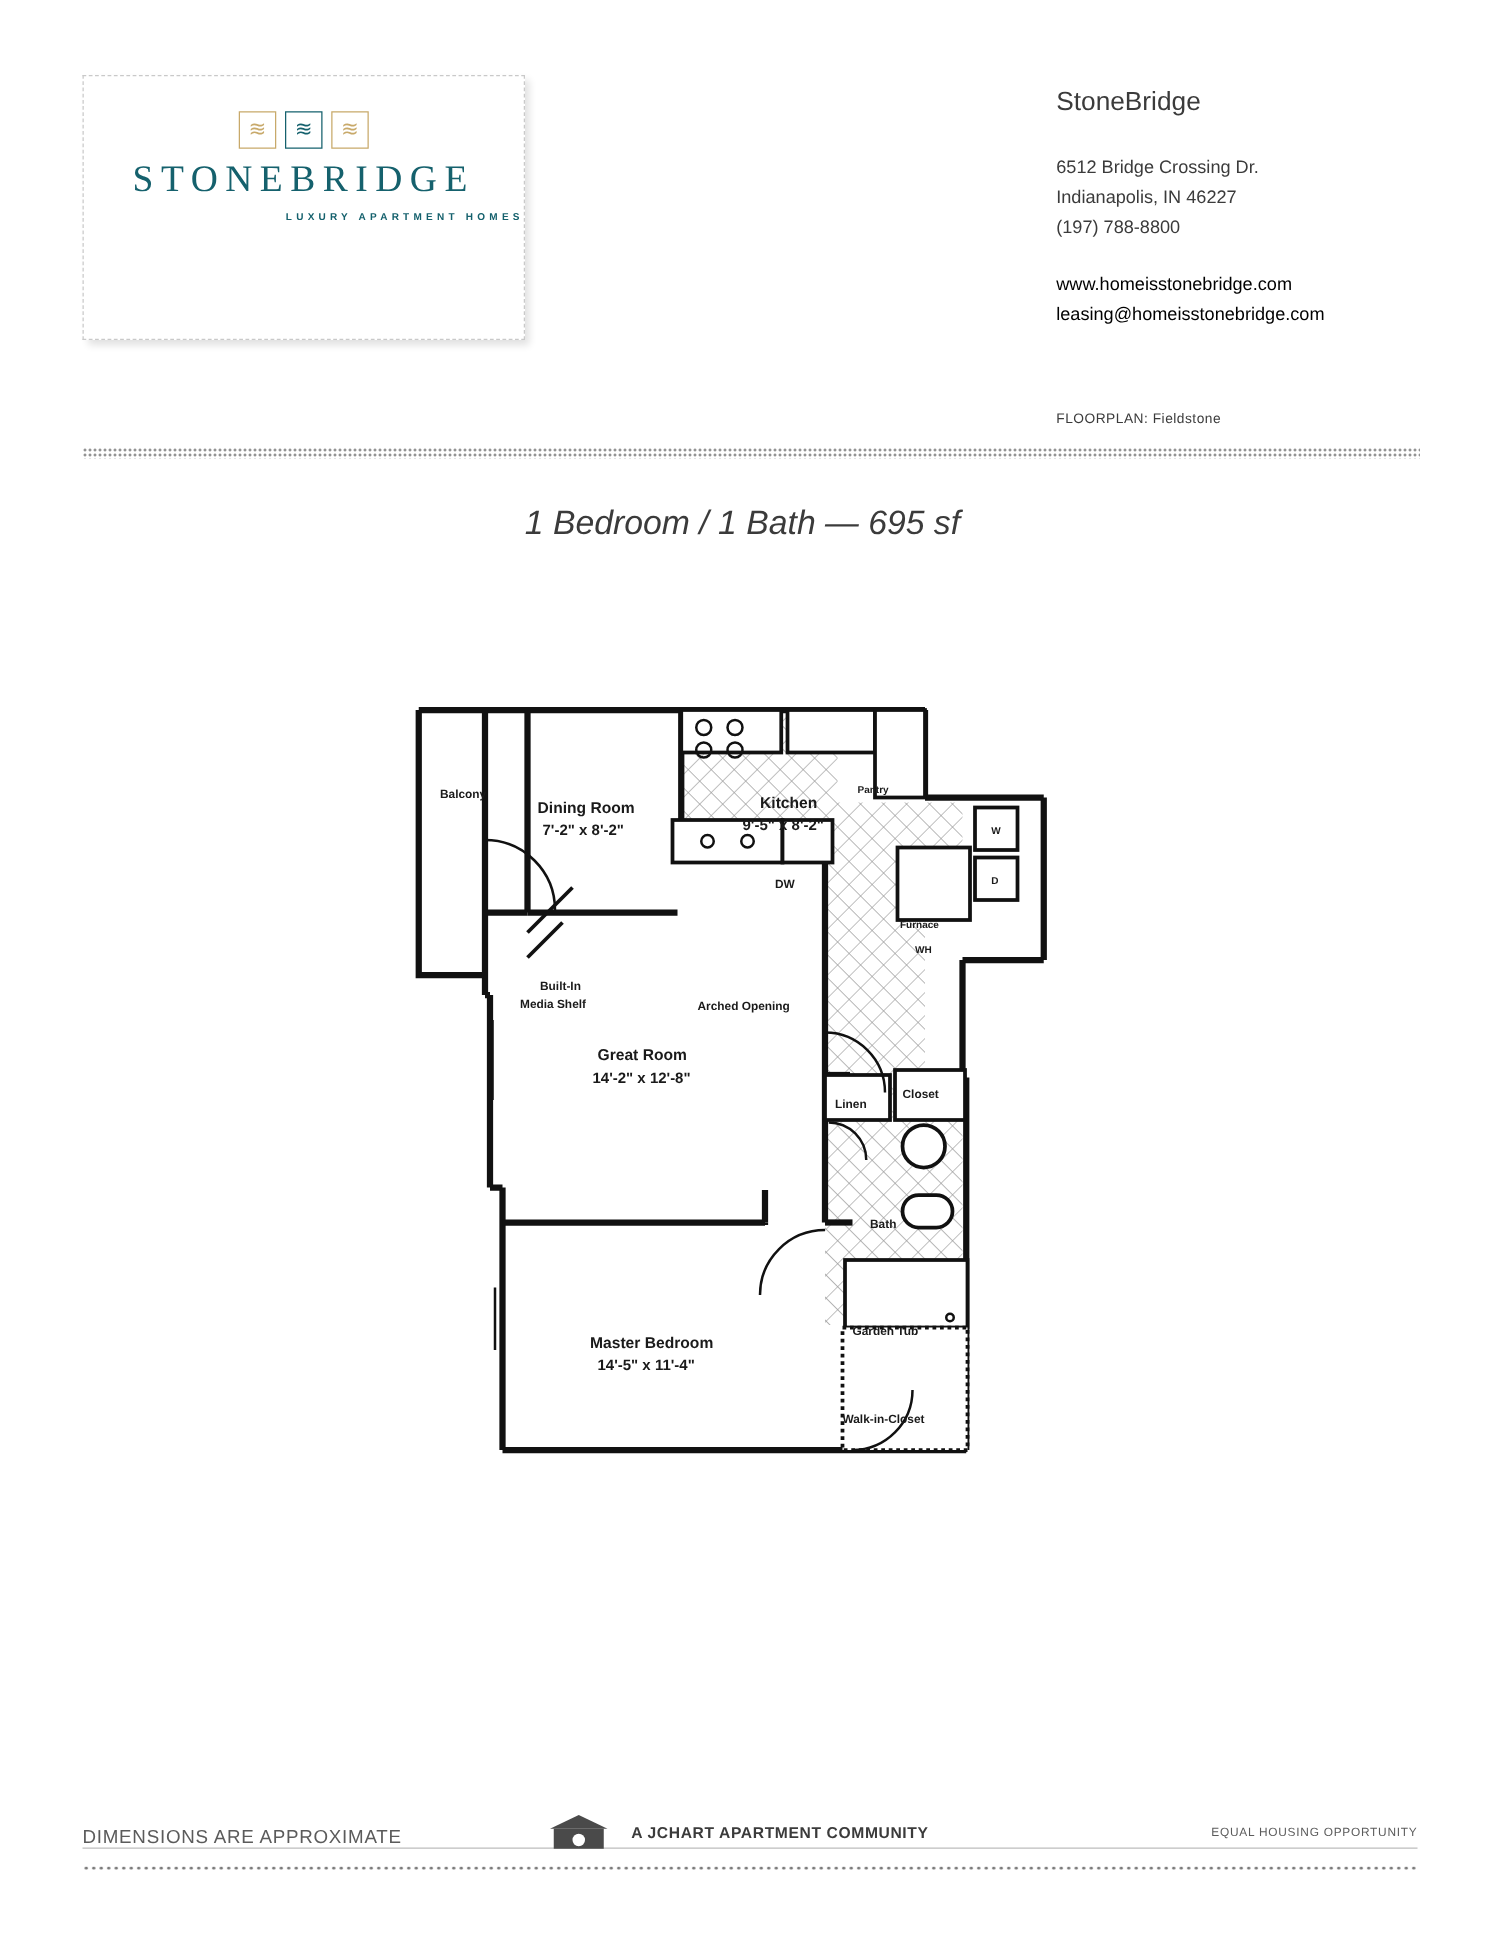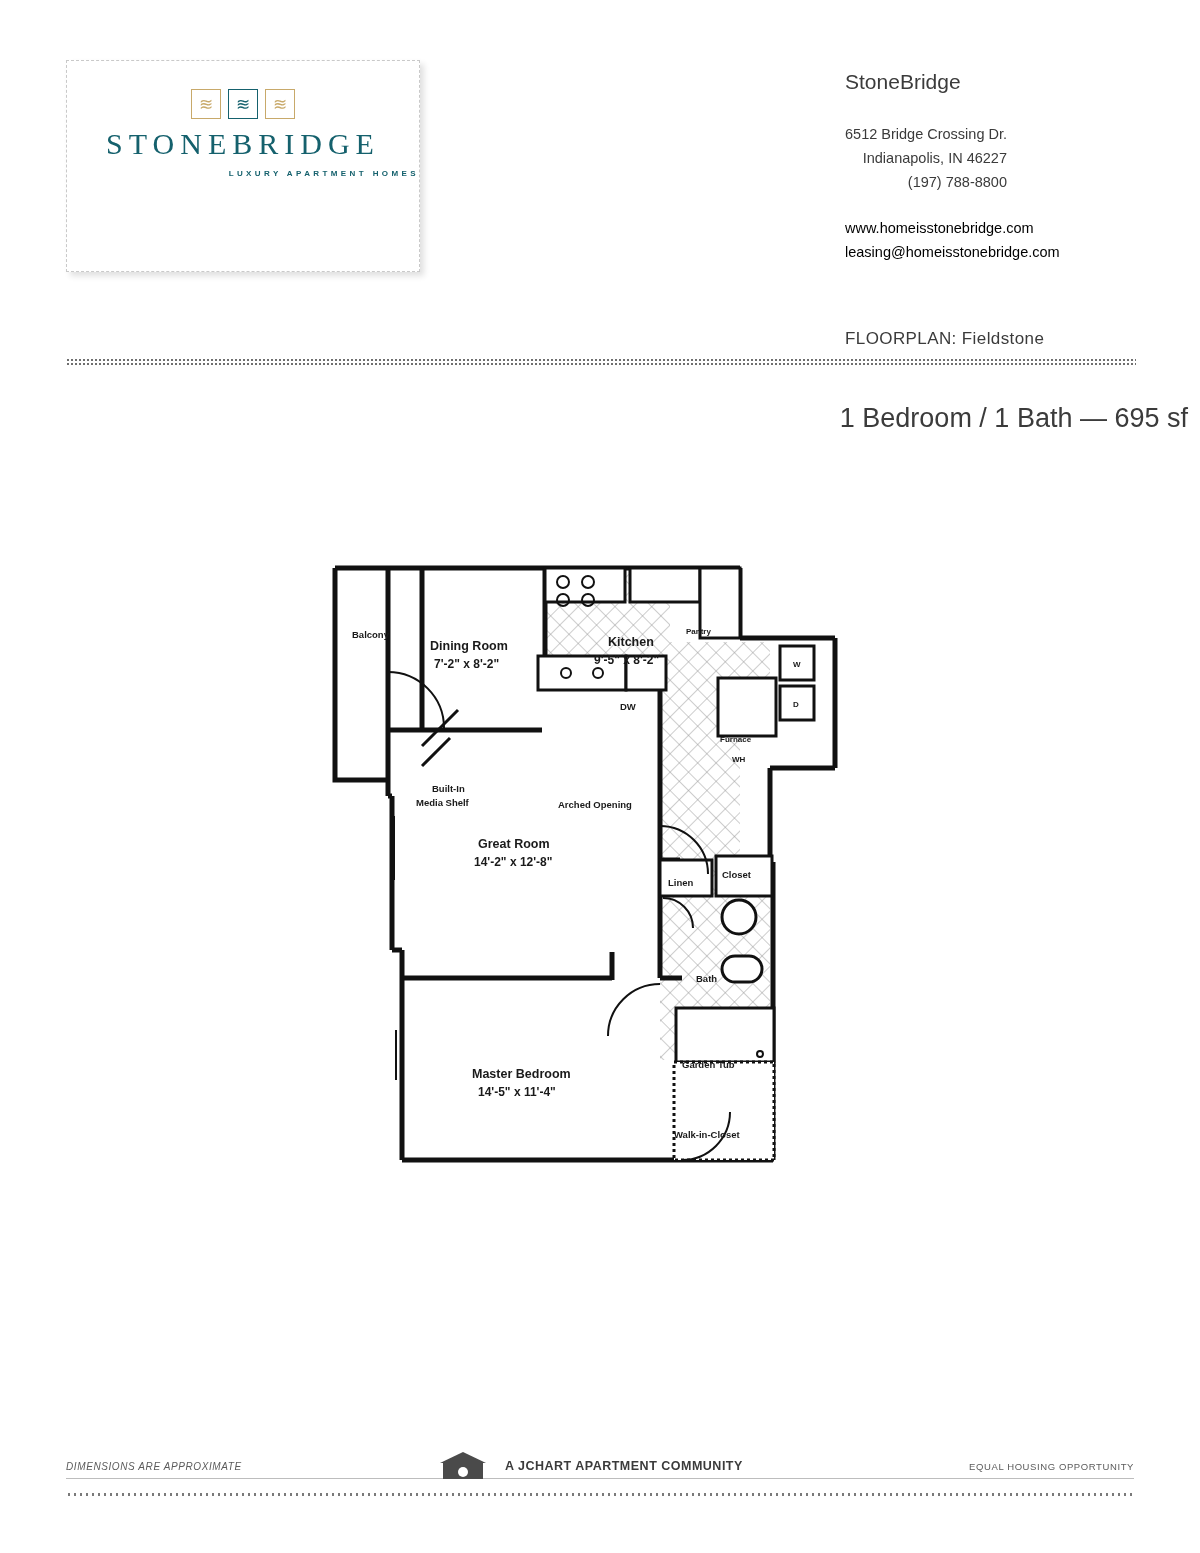--- a/index.html
+++ b/index.html
@@ -7,35 +7,35 @@
 
   
   .logo-box{position:absolute;left:66px;top:60px;width:352px;height:210px;border:1px dashed #c9c9c9;background:#fff;box-shadow:4px 4px 6px rgba(0,0,0,.12);}
   .logo-marks{position:absolute;left:0;right:0;top:28px;display:flex;justify-content:center;gap:7px;}
   .mark{width:28px;height:28px;border:1px solid #c8a96a;display:flex;align-items:center;justify-content:center;font-size:17px;line-height:1;color:#c8a96a;font-family:"DejaVu Sans",sans-serif;}
   .mark.teal{border-color:#15616d;color:#15616d;}
   .logo-word{position:absolute;left:0;right:0;top:66px;text-align:center;font-family:"Liberation Serif",serif;font-size:30px;letter-spacing:6px;color:#15616d;}
   .logo-sub{position:absolute;left:0;right:0;top:108px;text-align:right;font-size:8px;letter-spacing:3.4px;color:#15616d;font-weight:bold;}
 
   .prop-name{position:absolute;left:845px;top:70px;font-size:21px;color:#3b3b3b;}
-  .addr{position:absolute;left:845px;top:122px;font-size:14.5px;line-height:24px;color:#3b3b3b;text-align:right;}
+  .addr{position:absolute;left:845px;top:122px;font-size:14.5px;line-height:24px;color:#3b3b3b;}
   .web{position:absolute;left:845px;top:216px;font-size:14.5px;line-height:24px;color:#000000;}
-  .fp-line{position:absolute;left:845px;top:329px;font-size:17px;color:#3b3b3b;letter-spacing:.4px;}
+  .fp-line{position:absolute;left:845px;top:329px;font-size:11px;color:#3b3b3b;letter-spacing:.4px;}
 
   .dots-rule{position:absolute;left:66px;top:358px;width:1070px;height:9px;
      background-image:radial-gradient(#6f6f6f 34%, transparent 36%);
      background-size:4px 4px;background-repeat:repeat;}
 
-  .plan-title{position:absolute;left:0;right:12px;top:403px;text-align:right;font-size:27px;color:#3b3b3b;}
+  .plan-title{position:absolute;left:0;right:12px;top:403px;text-align:center;font-size:27px;color:#3b3b3b;font-style:italic;}
 
   
   .foot-rule{position:absolute;left:66px;top:1478px;width:1068px;height:1px;background:#bdbdbd;}
   .foot-dots{position:absolute;left:66px;top:1492px;width:1068px;height:5px;
      background-image:radial-gradient(#7a7a7a 32%, transparent 34%);background-size:6px 5px;}
-  .foot-left{position:absolute;left:66px;top:1461px;font-size:10px;letter-spacing:.6px;color:#5b5b5b;font-style:italic;}
+  .foot-left{position:absolute;left:66px;top:1461px;font-size:15px;letter-spacing:.6px;color:#5b5b5b;}
   .foot-right{position:absolute;right:66px;top:1461px;font-size:9.5px;letter-spacing:.6px;color:#5b5b5b;text-align:right;}
   .foot-center{position:absolute;left:440px;top:1452px;display:flex;align-items:center;gap:19px;}
   .jchart-mark{width:46px;height:28px;position:relative;}
   .jchart-mark .roof{position:absolute;left:0;top:0;width:0;height:0;border-left:23px solid transparent;border-right:23px solid transparent;border-bottom:11px solid #4a4a4a;}
   .jchart-mark .base{position:absolute;left:3px;top:11px;width:40px;height:16px;background:#4a4a4a;}
   .jchart-mark .dot{position:absolute;left:18px;top:15px;width:10px;height:10px;border-radius:50%;background:#fff;}
   .foot-center .txt{font-size:12.5px;font-weight:bold;letter-spacing:.5px;color:#3b3b3b;}
 
   
   #plan{position:absolute;left:330px;top:560px;width:520px;height:640px;}

